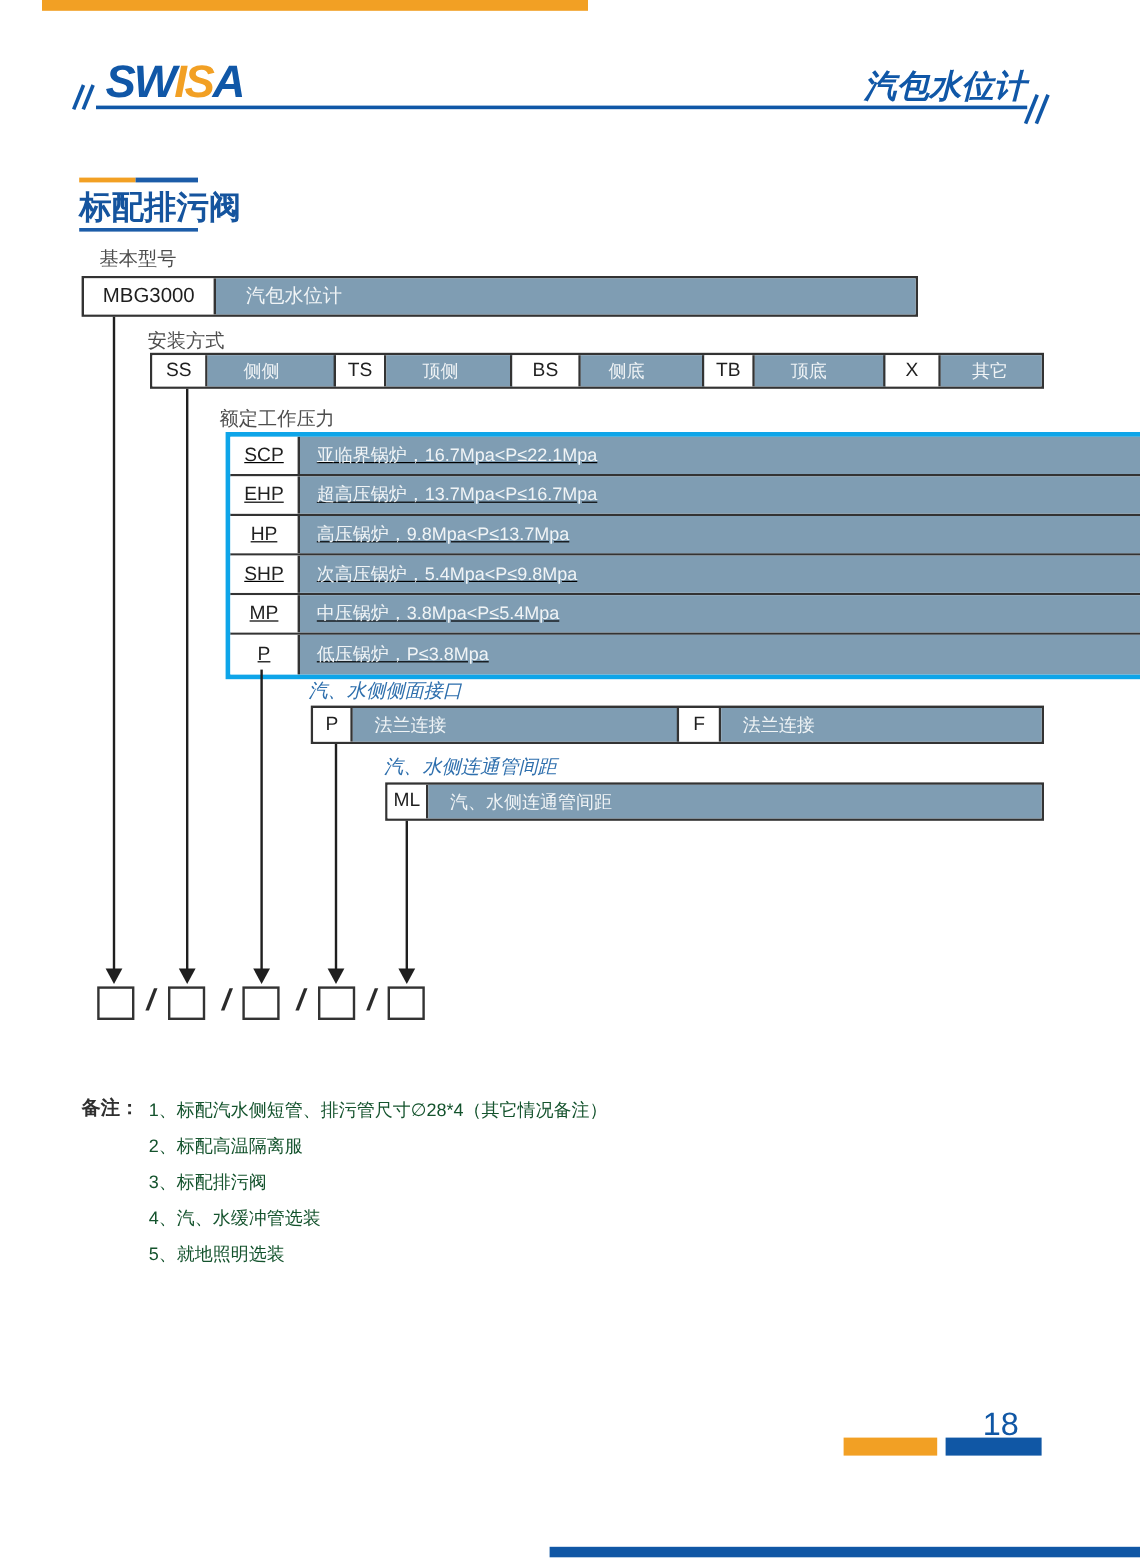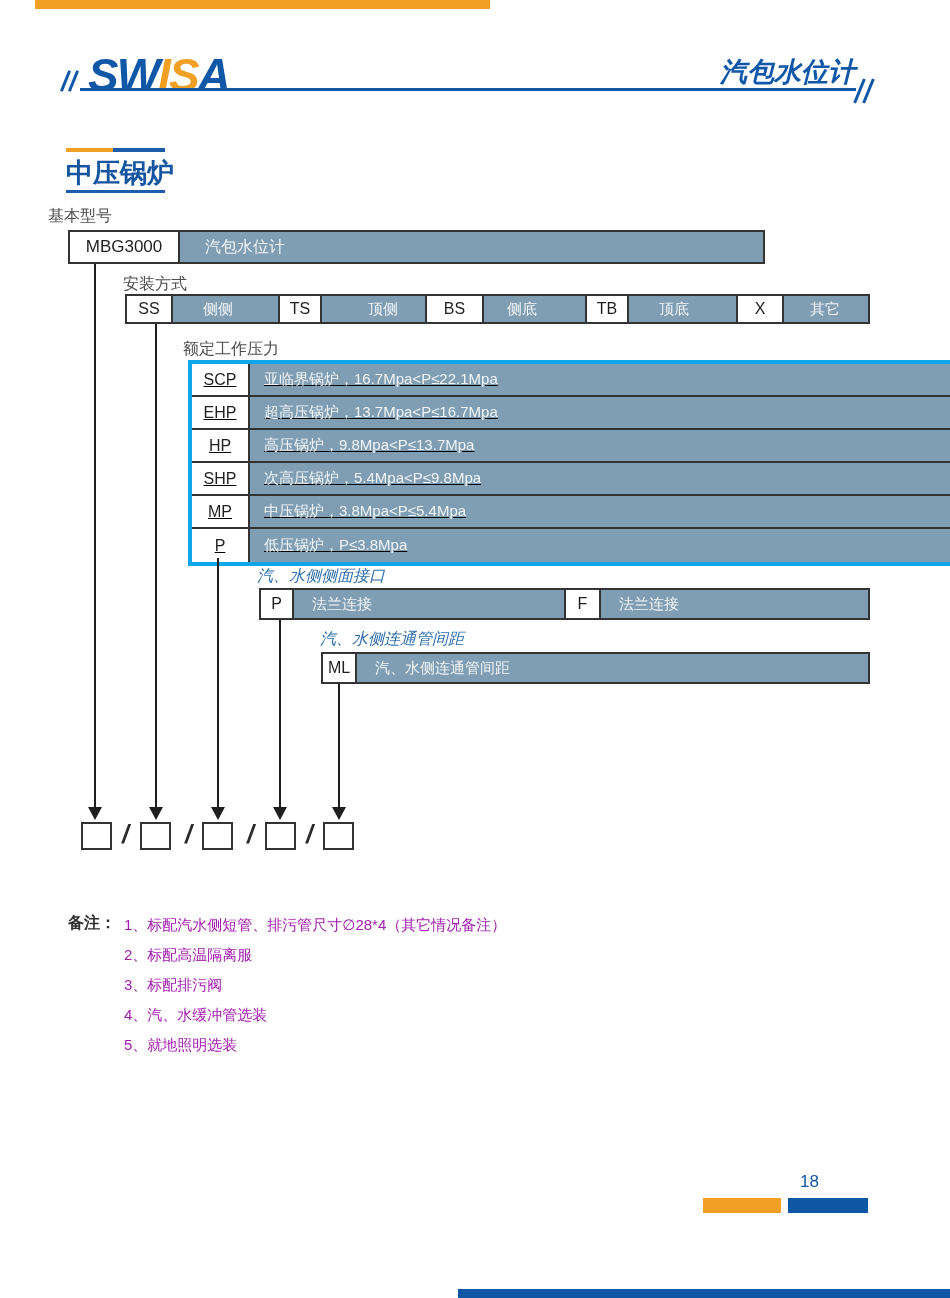--- a/index.html
+++ b/index.html
@@ -6,21 +6,21 @@
   body { background:#ffffff; font-family:"Liberation Sans", sans-serif; }
   #page { position:relative; width:950px; height:1298px; background:#ffffff; overflow:hidden; }
 
   .abs { position:absolute; }
 
   
   .stripe-top    { left:35px; top:0; width:455px; height:9px; background:#F2A024; }
   .stripe-bottom { left:458px; top:1289px; width:492px; height:9px; background:#1057A5; }
 
   
-  .logo { left:88px; top:48px; font-size:46px; font-weight:800; font-style:italic; letter-spacing:-2px; }
+  .logo { left:88px; top:48px; font-size:38px; font-weight:800; font-style:italic; letter-spacing:-2px; }
   .logo .b { color:#1057A7; } .logo .o { color:#F2A024; }
   .hdr-line { left:80px; top:88px; width:776px; height:3px; background:#1057A7; }
   .tick { width:3px; height:22px; background:#1057A7; }
   .tick.l1 { left:64px; top:70px; transform:rotate(22deg); }
   .tick.l2 { left:72px; top:70px; transform:rotate(22deg); }
   .tick.r1 { left:858px; top:78px; transform:rotate(22deg); height:26px; }
   .tick.r2 { left:867px; top:78px; transform:rotate(22deg); height:26px; }
   .doc-title { left:640px; top:54px; width:215px; text-align:right; font-size:27px; font-weight:bold; font-style:italic; color:#1057A7; }
 
   
@@ -45,23 +45,23 @@
   .ptable .pcode { width:58px; flex:none; background:#fff; color:#1f1f1f; font-size:16px; display:flex; align-items:center; justify-content:center; border-right:2px solid #333333; }
   .ptable .pdesc { flex:1; background:#7F9DB3; color:#F0F4F6; font-size:15px; display:flex; align-items:center; padding-left:14px; }
 
   .vline { width:2px; background:#1f1f1f; }
   .arrowhead { width:0; height:0; border-left:7px solid transparent; border-right:7px solid transparent; border-top:13px solid #1f1f1f; }
 
   .slot-box { width:31px; height:28px; border:2px solid #333333; background:#fff; top:822px; }
   .slot-sep { top:820px; font-size:25px; font-weight:bold; font-style:italic; color:#2b2b2b; }
 
   .notes-label { left:68px; top:913px; font-size:16px; font-weight:bold; color:#2f2f2f; }
-  .note-item { left:124px; font-size:15px; color:#a21caf; }
+  .note-item { left:124px; font-size:15px; color:#14532d; }
 
-  .page-num { left:800px; top:1172px; width:68px; text-align:left; font-size:17px; color:#1057A5; }
+  .page-num { left:800px; top:1172px; width:68px; text-align:center; font-size:27px; color:#1057A5; }
   .fbar-o { left:703px; top:1198px; width:78px; height:15px; background:#F2A024; }
   .fbar-b { left:788px; top:1198px; width:80px; height:15px; background:#1057A5; }
   .tagline { left:610px; top:1219px; width:260px; text-align:right; font-size:11px; letter-spacing:0.4px; color:#808080; }
 </style>
 </head>
 <body>
 
 <div id="page">
 
   <div class="abs stripe-top"></div>
@@ -70,35 +70,35 @@
   <div class="abs logo"><span class="b">S</span><span class="b">W</span><span class="o">I</span><span class="o">S</span><span class="b">A</span></div>
   <div class="abs tick l1"></div>
   <div class="abs tick l2"></div>
   <div class="abs hdr-line"></div>
   <div class="abs tick r1"></div>
   <div class="abs tick r2"></div>
   <div class="abs doc-title">汽包水位计</div>
 
   <div class="abs ovl-o"></div>
   <div class="abs ovl-b"></div>
-  <div class="abs sec-title">中压锅炉</div>
+  <div class="abs sec-title">标配排污阀</div>
   <div class="abs sec-underline"></div>
 
-  <div class="abs grp-label" style="left:48px; top:206px;">基本型号</div>
+  <div class="abs grp-label" style="left:83px; top:206px;">基本型号</div>
   <div class="abs row" style="left:68px; top:230px; width:697px; height:34px;">
     <div class="code" style="width:110px; font-size:17px;">MBG3000</div>
     <div class="fill last" style="padding-left:25px; font-size:16px;">汽包水位计</div>
   </div>
 
   <div class="abs grp-label" style="left:123px; top:274px;">安装方式</div>
   <div class="abs row" style="left:125px; top:294px; width:745px; height:30px;">
     <div class="code" style="width:46px;">SS</div>
     <div class="fill sep" style="width:107px; padding-left:30px;">侧侧</div>
     <div class="code" style="width:42px;">TS</div>
-    <div class="fill sep" style="width:105px; padding-left:46px;">顶侧</div>
+    <div class="fill sep" style="width:105px; padding-left:30px;">顶侧</div>
     <div class="code" style="width:57px;">BS</div>
     <div class="fill sep" style="width:103px; padding-left:23px;">侧底</div>
     <div class="code" style="width:42px;">TB</div>
     <div class="fill sep" style="width:109px; padding-left:30px;">顶底</div>
     <div class="code" style="width:46px;">X</div>
     <div class="fill last" style="padding-left:26px;">其它</div>
   </div>
 
   <div class="abs grp-label" style="left:183px; top:339px;">额定工作压力</div>
   <div class="abs ptable">

